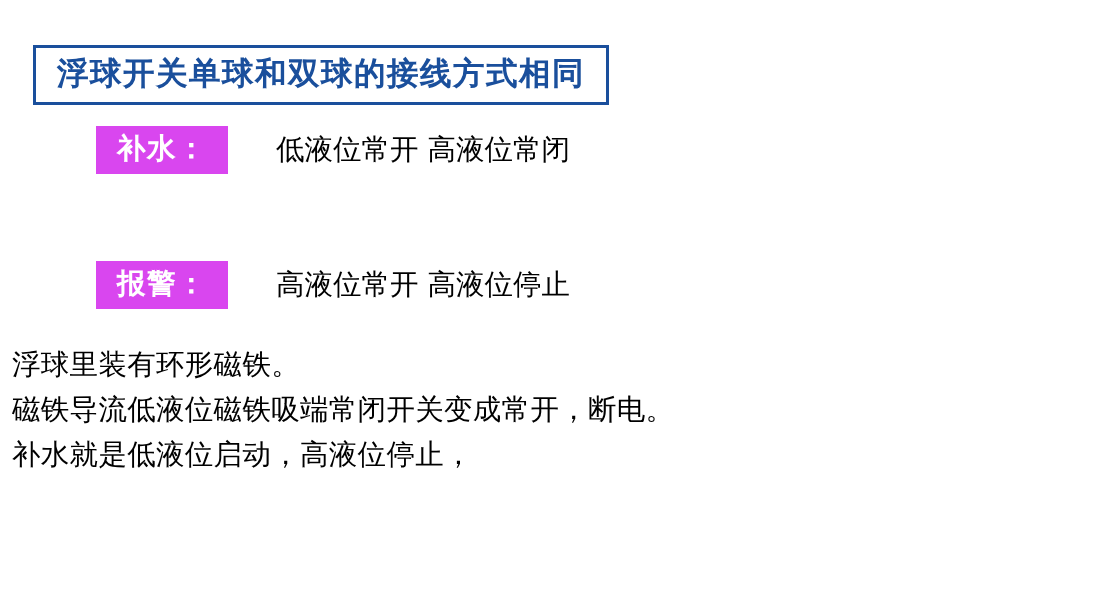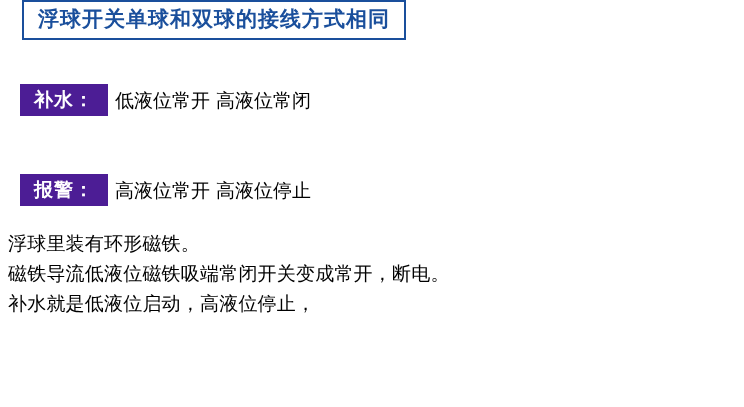--- a/index.html
+++ b/index.html
@@ -18,21 +18,21 @@
     position: relative;
     width: 744px;
     height: 407px;
     box-sizing: border-box;
     padding: 0;
   }
   
   .heading-wrap {
     position: absolute;
     left: 22px;
-    top: 0;
+    top: 30px;
     border-radius: 11px;
   }
   .heading-box {
     display: inline-block;
     border: 2px solid #1a4f9c;
     padding: 6px 14px 7px 14px;
     box-sizing: border-box;
   }
   .heading-text {
     color: #1a4f9c;
@@ -49,34 +49,35 @@
     top: 80px;
     width: 700px;
   }
   .row {
     display: flex;
     align-items: center;
     height: 40px;
     margin-bottom: 5px;
   }
   .tag {
-    background: #4c1d95;
+    background: #d946ef;
     color: #ffffff;
     font-size: 19px;
     font-weight: bold;
     letter-spacing: 1px;
     padding: 5px 10px 6px 10px;
     min-width: 88px;
     box-sizing: border-box;
     text-align: center;
     white-space: nowrap;
     line-height: 1.15;
+    margin-left: 44px;
   }
   .row-desc {
-    margin-left: 7px;
+    margin-left: 32px;
     color: #000000;
     font-size: 19px;
     line-height: 1.2;
     white-space: nowrap;
   }
   
   .notes {
     position: absolute;
     left: 8px;
     top: 228px;

